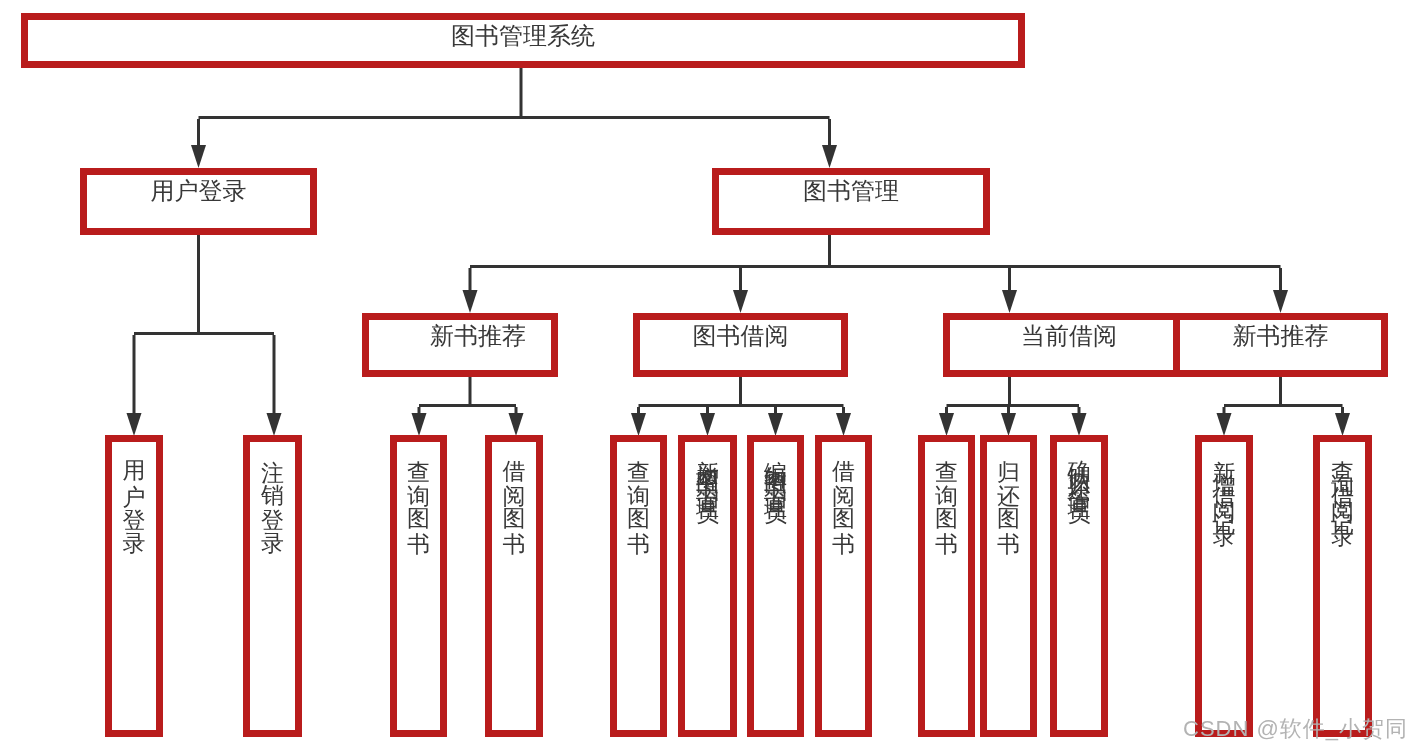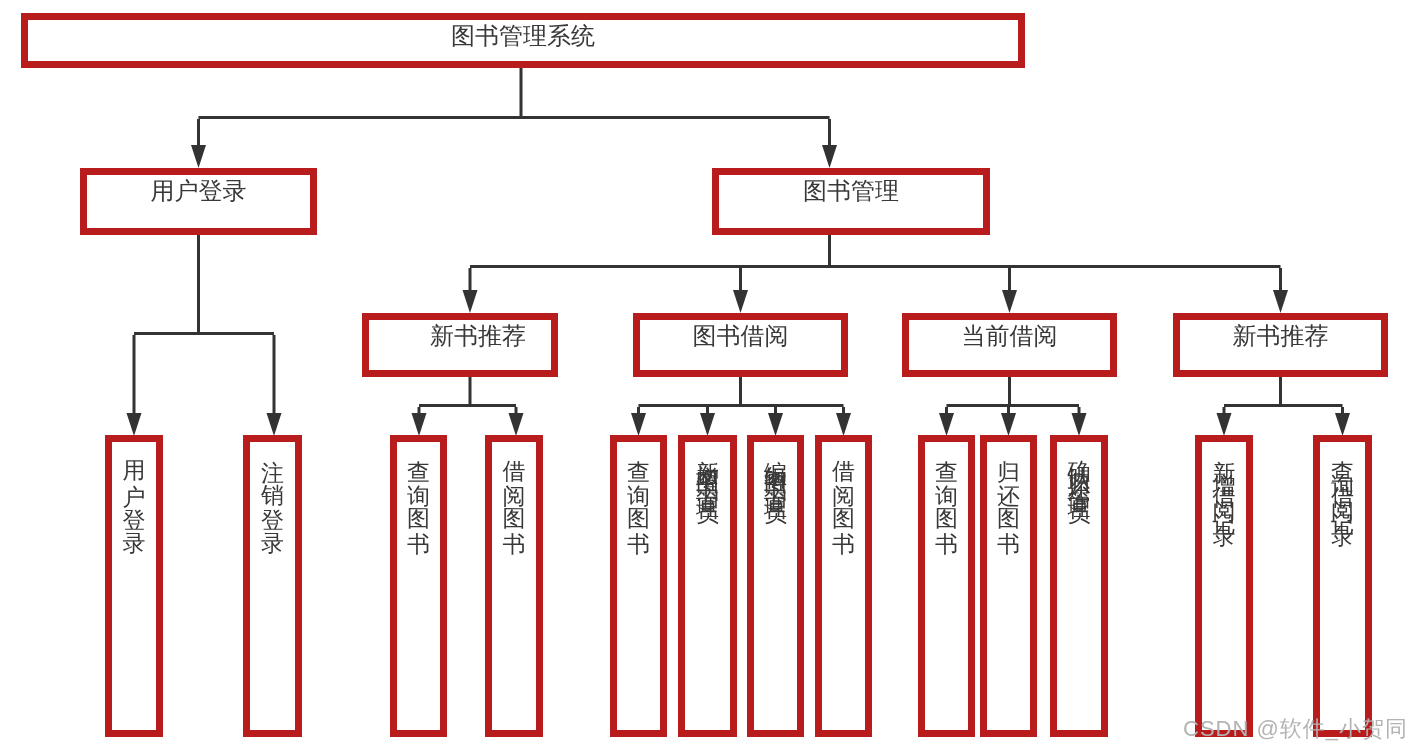--- a/index.html
+++ b/index.html
@@ -124,21 +124,21 @@
   <div class="node branch" style="left:712px;width:278px;">
     <span>图书管理</span>
   </div>
 
   <div class="node sec" style="left:362px;width:196px;padding-left:36px;">
     <span>新书推荐</span>
   </div>
   <div class="node sec" style="left:633px;width:215px;">
     <span>图书借阅</span>
   </div>
-  <div class="node sec" style="left:902px;width:215px;">
+  <div class="node sec" style="left:943px;width:252px;">
     <span>当前借阅</span>
   </div>
   <div class="node sec" style="left:1173px;width:215px;">
     <span>新书推荐</span>
   </div>
 
   <div class="node leaf sp-lg" style="left:105px;width:58px;">
     <span class="vtext">用户登录</span>
   </div>
   <div class="node leaf sp-lg" style="left:243px;width:59px;">

